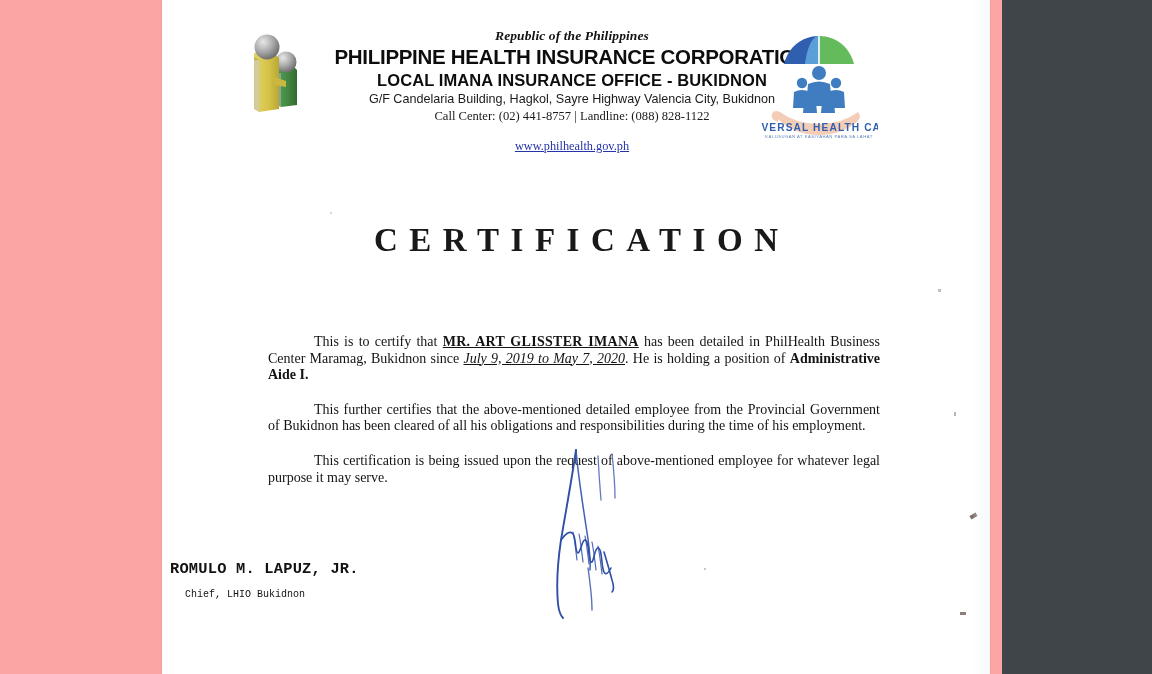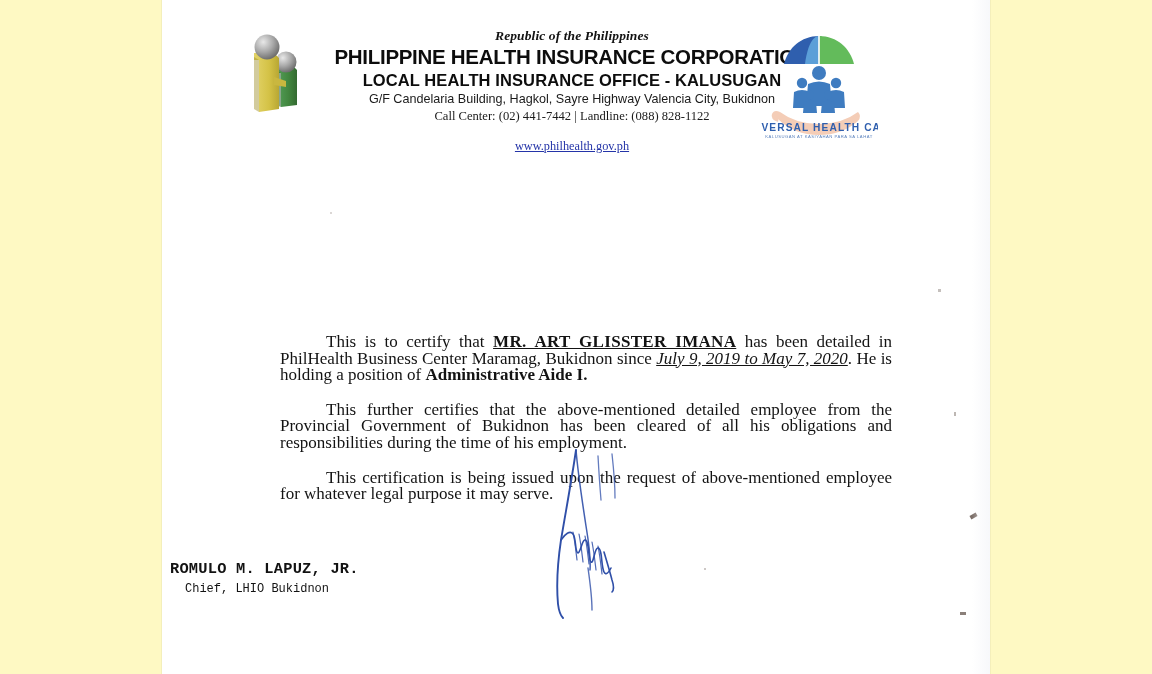--- a/index.html
+++ b/index.html
@@ -10,23 +10,23 @@
     width: 1152px;
     height: 674px;
     background: #3f4548;
     font-family: "Liberation Serif", serif;
     overflow: hidden;
   }
 
   
   #viewer {
     position: relative;
-    width: 1152px;
+    width: 1002px;
     height: 674px;
-    background: #fef9c3;
+    background: #fca5a5;
   }
 
   #page {
     position: absolute;
     left: 162px;
     top: 0;
     width: 828px;
     height: 674px;
     background: #ffffff;
     box-shadow: 0 0 0 1px rgba(0,0,0,0.04);
@@ -134,25 +134,25 @@
     font-weight: bold;
     font-size: 33px;
     letter-spacing: 11.5px;
     color: #191919;
     text-indent: 11.5px;
   }
 
   
   .body-block {
     position: absolute;
-    left: 118px;
+    left: 106px;
     top: 334px;
     width: 612px;
     font-family: "Liberation Serif", serif;
-    font-size: 17px;
+    font-size: 14px;
     line-height: 16.6px;
     color: #131313;
     text-align: justify;
   }
   .para {
     margin: 0 0 18px 0;
     text-indent: 46px;
   }
   .para:last-child { margin-bottom: 0; }
   .para.p3 { margin-bottom: 11px; }
@@ -178,23 +178,23 @@
     font-family: Liberation Mono, monospace;
     color: #121212;
   }
   .sig-name {
     font-weight: bold;
     font-size: 15.4px;
     letter-spacing: 0.2px;
     line-height: 1.2;
   }
   .sig-role {
-    font-size: 12px;
+    font-size: 10px;
     line-height: 1.35;
-    margin-top: 3px;
+    margin-top: 10px;
     padding-left: 15px;
   }
 
   .signature-ink {
     position: absolute;
     left: 370px;
     top: 448px;
     width: 130px;
     height: 172px;
     pointer-events: none;
@@ -246,23 +246,23 @@
 
           <path d="M28 44 L40 48 L40 54 L28 52 Z" fill="#c9b73f"></path>
 
           <circle cx="21" cy="14" r="12.5" fill="url(#headG)"></circle>
         </svg>
       </div>
 
       <div class="header-text">
         <div class="hdr-republic">Republic of the Philippines</div>
         <div class="hdr-corp">PHILIPPINE HEALTH INSURANCE CORPORATION</div>
-        <div class="hdr-office">LOCAL HEALTH INSURANCE OFFICE - KALUSUGAN</div>
+        <div class="hdr-office">LOCAL IMANA INSURANCE OFFICE - BUKIDNON</div>
         <div class="hdr-address">G/F Candelaria Building, Hagkol, Sayre Highway Valencia City, Bukidnon</div>
-        <div class="hdr-contacts">Call Center: (02) 441-7442  |  Landline: (088) 828-1122</div>
+        <div class="hdr-contacts">Call Center: (02) 441-8757  |  Landline: (088) 828-1122</div>
         <a class="hdr-url" href="#">www.philhealth.gov.ph</a>
       </div>
 
       <div class="uhc-logo">
         <svg viewBox="0 0 118 112" width="118" height="112" xmlns="http://www.w3.org/2000/svg">
 
           <g>
             <path d="M59 10 C41 10 28 22 24 38 L59 38 Z" fill="#2f5fae"></path>
             <path d="M59 10 C52 10 47 22 45 38 L59 38 Z" fill="#5b9fd8"></path>
             <path d="M59 10 C66 10 71 22 73 38 L59 38 Z" fill="#3f8f4e"></path>
@@ -288,20 +288,21 @@
             <path d="M20 86 q16 12 39 12 q23 0 39 -12 q4 4 0 9 q-16 14 -39 14 q-25 0 -41 -16 q-3 -5 2 -7 Z" fill="#f4cdb7"></path>
             <path d="M20 86 q-6 -3 -8 2 q-2 5 6 8" fill="#f4cdb7"></path>
           </g>
 
           <text x="59" y="105" text-anchor="middle" font-family="Liberation Sans, sans-serif" font-size="10.2" font-weight="bold" letter-spacing="1.1" fill="#2f5fae">UNIVERSAL HEALTH CARE</text>
           <text x="59" y="111.5" text-anchor="middle" font-family="Liberation Sans, sans-serif" font-size="4.2" letter-spacing="0.5" fill="#5b82bd">KALUSUGAN AT KASIYAHAN PARA SA LAHAT</text>
         </svg>
       </div>
     </div>
 
+    <div class="cert-title">CERTIFICATION</div>
 
     <div class="body-block">
 
       <p class="para p1"><span>This is to certify that </span><span class="nm">MR. ART GLISSTER IMANA</span><span> has been detailed in PhilHealth Business Center Maramag, Bukidnon since </span><span class="dt">July 9, 2019 to May 7, 2020</span><span>. He is holding a position of </span><span class="bold">Administrative Aide I.</span></p>
 
       <p class="para p2">This further certifies that the above-mentioned detailed employee from the Provincial Government of Bukidnon has been cleared of all his obligations and responsibilities during the time of his employment.</p>
 
       <p class="para p3">This certification is being issued upon the request of above-mentioned employee for whatever legal purpose it may serve.</p>
     </div>
 

